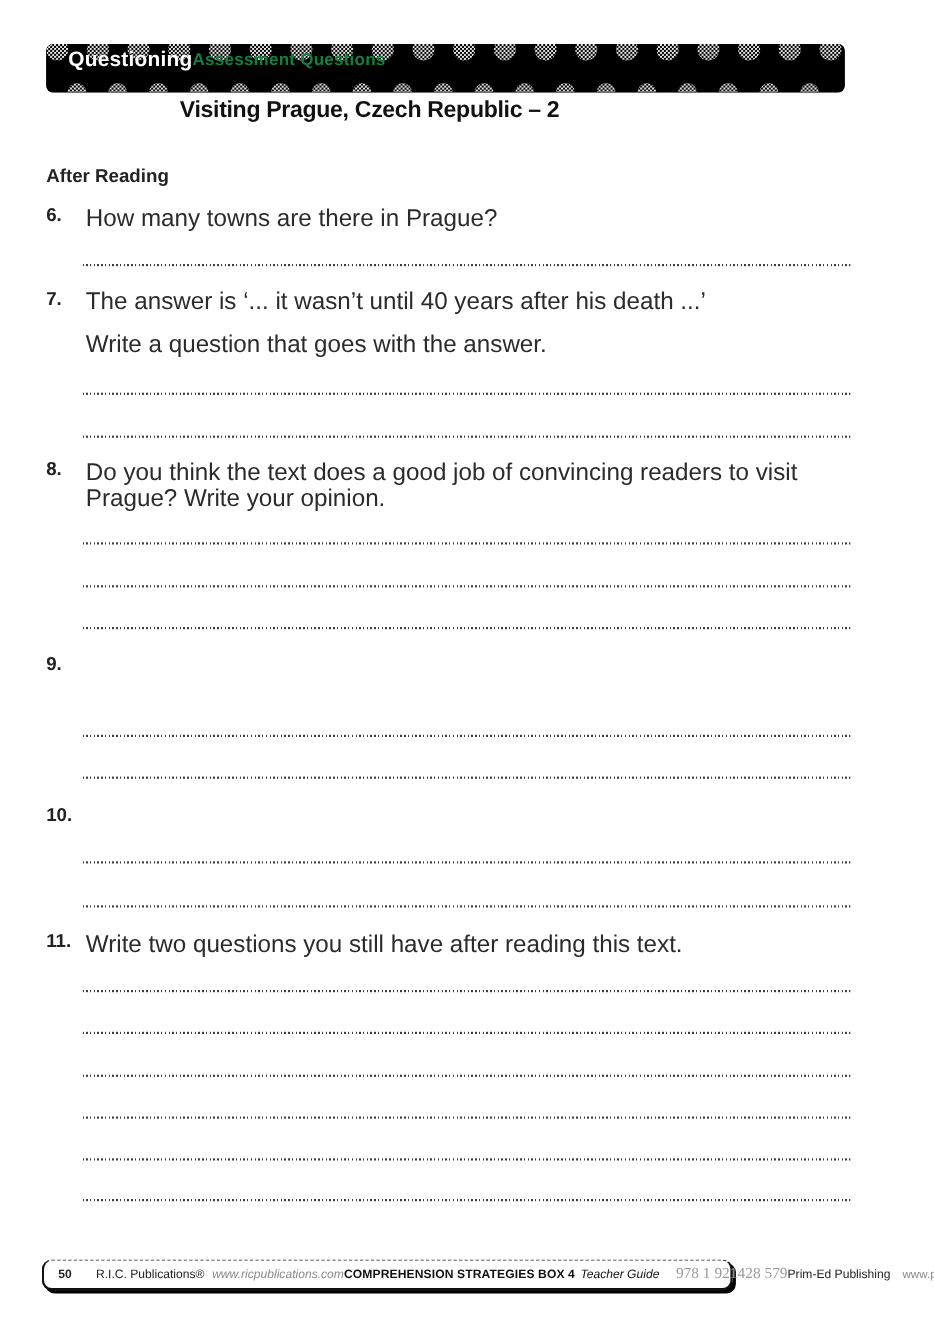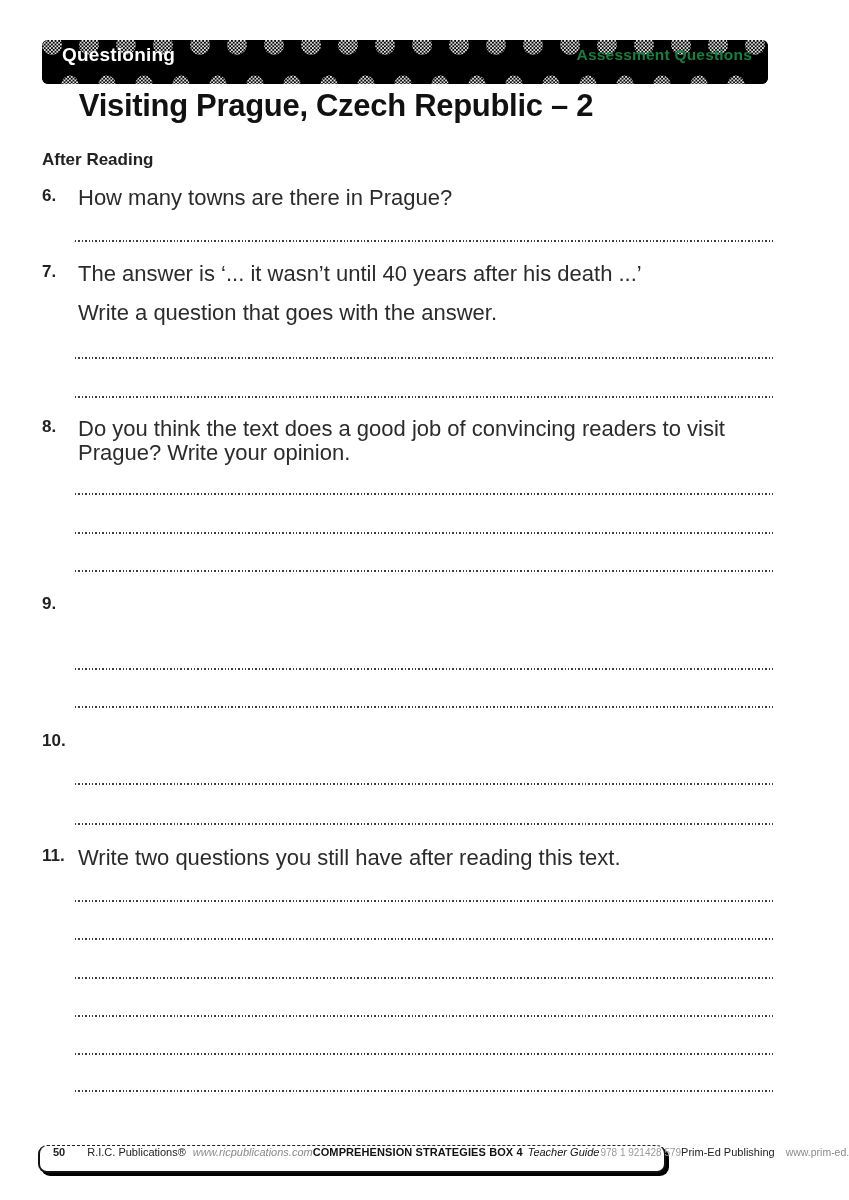--- a/index.html
+++ b/index.html
@@ -11,30 +11,30 @@
   .page{position:absolute;inset:0;overflow:hidden;}
 
   
   .banner{
     position:absolute;left:42px;top:40px;width:726px;height:44px;
     border-radius:6px;overflow:hidden;background:#000;
   }
   .banner svg{position:absolute;inset:0;display:block;}
   .banner-labels{
     position:absolute;inset:0;display:flex;align-items:center;
-    justify-content:space-between;padding:0 16px 14px 20px;box-sizing:border-box;border-radius:14px;
+    justify-content:flex-start;padding:0 16px 14px 20px;box-sizing:border-box;border-radius:14px;
   }
   .banner-left{color:#fff;font-weight:bold;font-size:19px;letter-spacing:.2px;
     text-shadow:0 0 1px #000;}
   .banner-right{color:#15803d;font-weight:bold;font-size:15.5px;letter-spacing:.2px;}
 
   
   .title{
     position:absolute;left:0;top:88px;width:672px;text-align:center;
-    font-size:31px;font-weight:bold;letter-spacing:-.3px;color:#111;
+    font-size:21px;font-weight:bold;letter-spacing:-.3px;color:#111;
   }
   .section-heading{
     position:absolute;left:42px;top:150px;font-size:17px;font-weight:bold;color:#222;text-align:center;
   }
 
   
   .q-num{
     position:absolute;left:42px;width:32px;font-size:17px;color:#222;
     font-weight:bold;
   }
@@ -56,29 +56,29 @@
   .l668{top:668px}.l706{top:706px}
   .l783{top:783px}.l823{top:823px}
   .l900{top:900px}.l938{top:938px}.l977{top:977px}
   .l1015{top:1015px}.l1053{top:1053px}.l1090{top:1090px}
 
   
   .footer{
     position:absolute;left:38px;top:1145px;width:628px;height:28px;
     box-sizing:border-box;border:2px solid #111;border-top:1.5px dashed #222;
     border-radius:9px;box-shadow:3px 3px 0 0 #000;background:#fff;
-    display:flex;align-items:flex-start;font-size:11px;color:#333;white-space:nowrap;
+    display:flex;align-items:center;font-size:11px;color:#333;white-space:nowrap;
   }
   .footer .page-num{margin-left:13px;font-weight:bold;color:#222;}
   .footer .pub-left{margin-left:22px;color:#222;}
   .footer .site{color:#8a8a8a;margin-left:7px;font-size:11px;font-style:italic;}
   .footer .center-group{flex:1;text-align:center;}
   .footer .series{font-weight:bold;color:#111;letter-spacing:.1px;}
   .footer .guide{font-weight:normal;font-style:italic;color:#111;margin-left:5px;}
-  .footer .isbn{color:#9a9a9a;margin-left:1px;font-size:10px;}
+  .footer .isbn{color:#9a9a9a;margin-left:15px;font-size:14px;font-family:Liberation Serif, serif;}
   .footer .pub-right{color:#222;margin-right:4px;}
   .footer .site-right{color:#8a8a8a;margin-right:12px;margin-left:7px;font-size:10.5px;}
 </style>
 </head>
 <body>
 
 <div class="page">
 
   <div class="banner">
     <svg id="banner-svg" viewBox="0 0 726 44" width="726" height="44">

